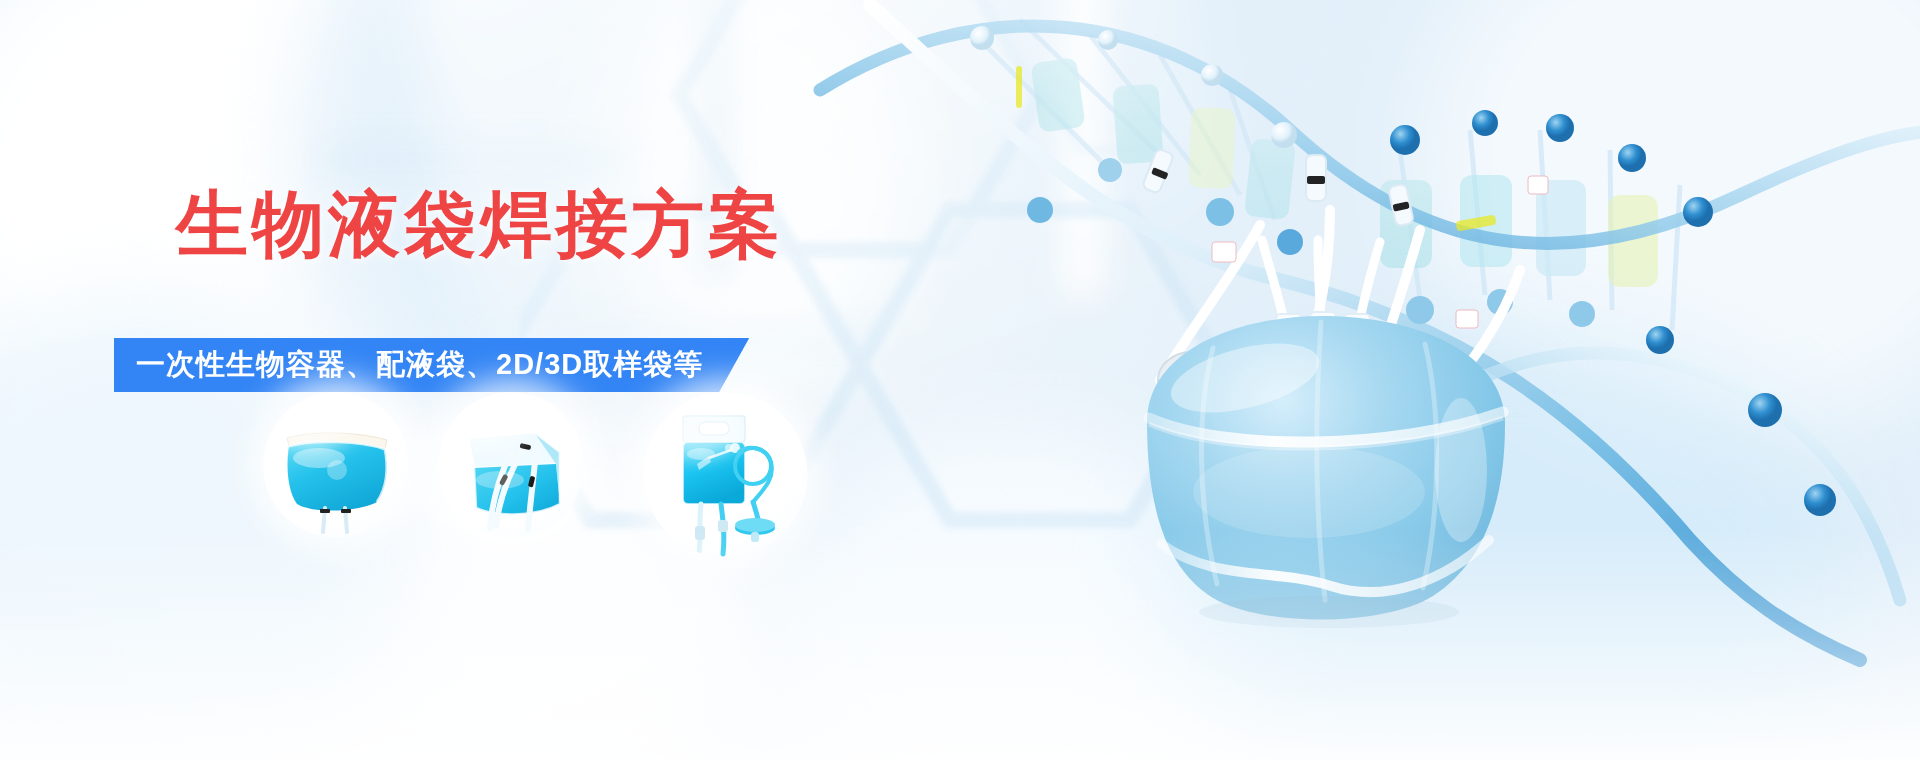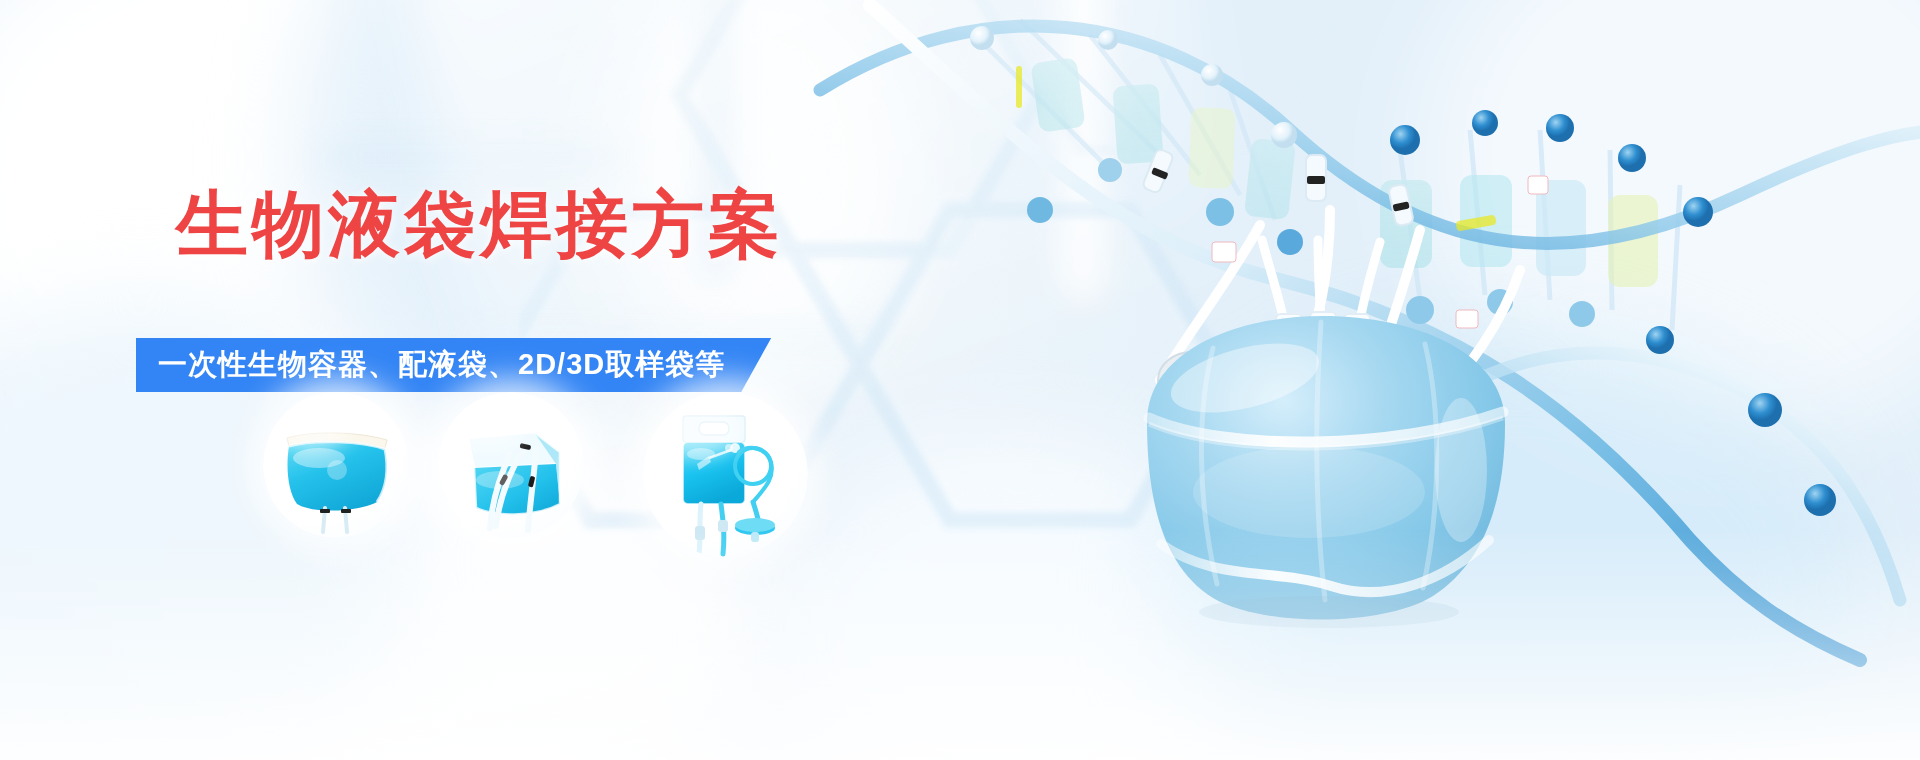--- a/index.html
+++ b/index.html
@@ -67,21 +67,21 @@
   .headline{
     position:absolute;left:128px;top:188px;
     font-size:72px;font-weight:bold;letter-spacing:4px;
     color:#ef4444;line-height:1;white-space:nowrap;
     text-shadow:0 2px 10px rgba(255,255,255,.9);
     margin-left:48px;
   }
 
   
   .ribbon{
-    position:absolute;left:136px;top:338px;height:54px;
+    position:absolute;left:114px;top:338px;height:54px;
     background:#3385f5;
     padding:0 46px 0 22px;
     display:flex;align-items:center;
     clip-path:polygon(0 0, 100% 0, calc(100% - 30px) 100%, 0 100%);
     box-shadow:0 3px 14px rgba(51,133,245,.22);
   }
   .ribbon-text{
     color:#ffffff;font-size:29px;font-weight:bold;letter-spacing:1px;white-space:nowrap;
   }
 

